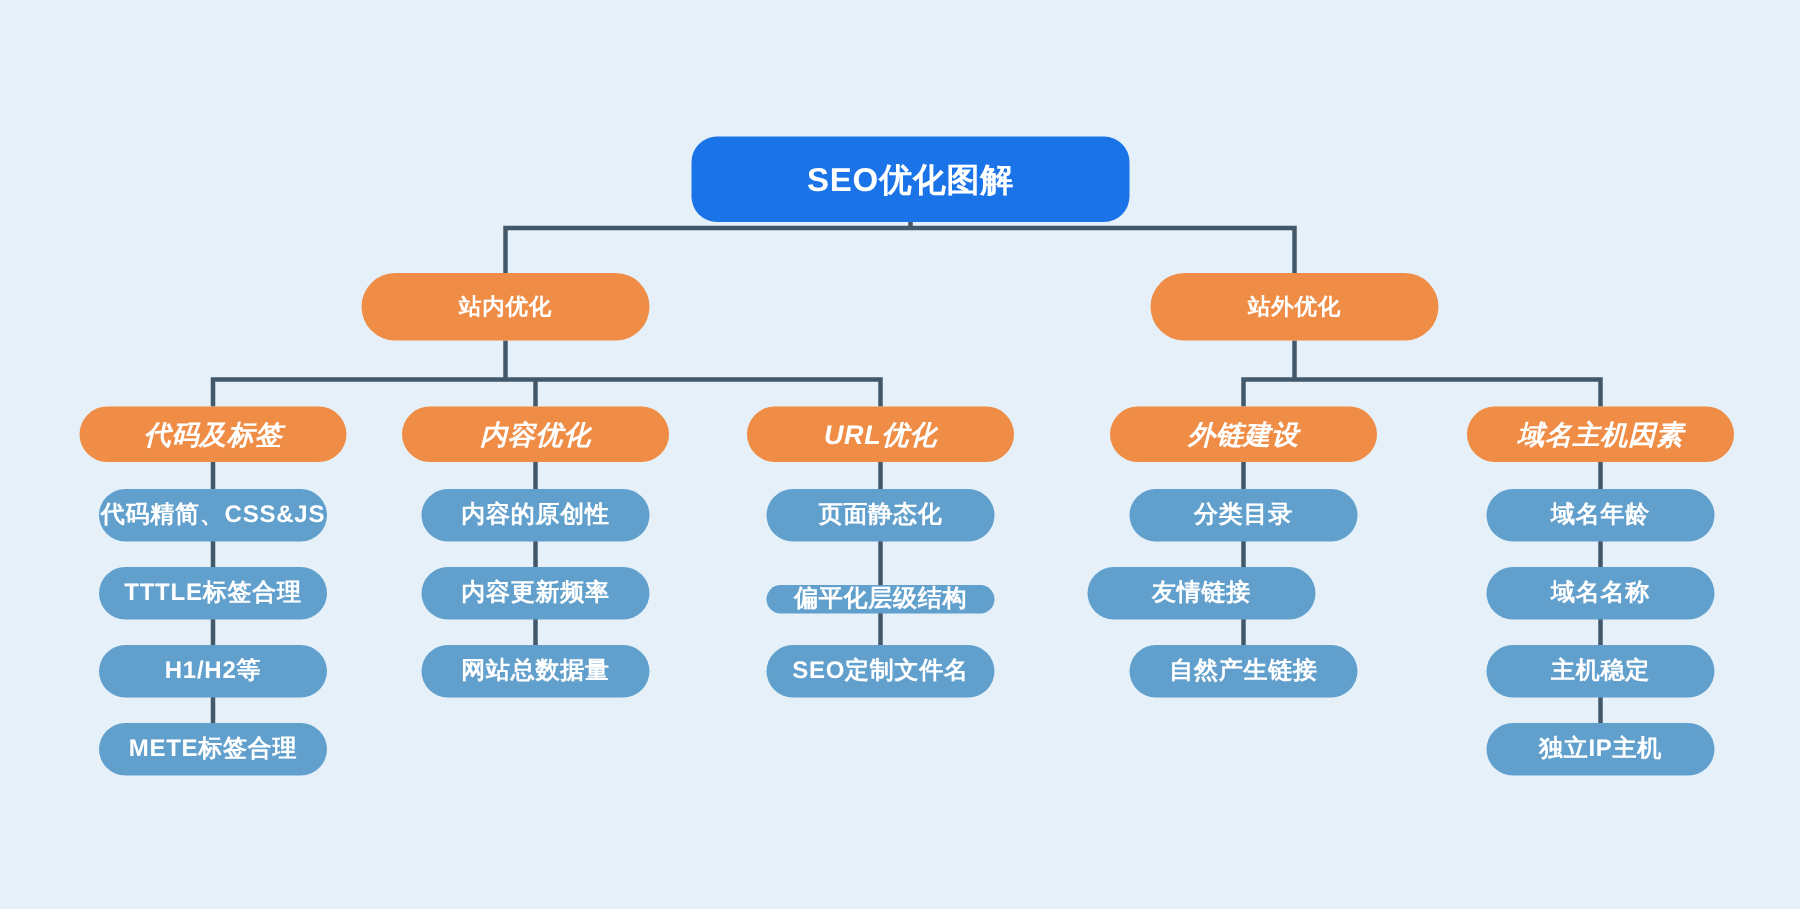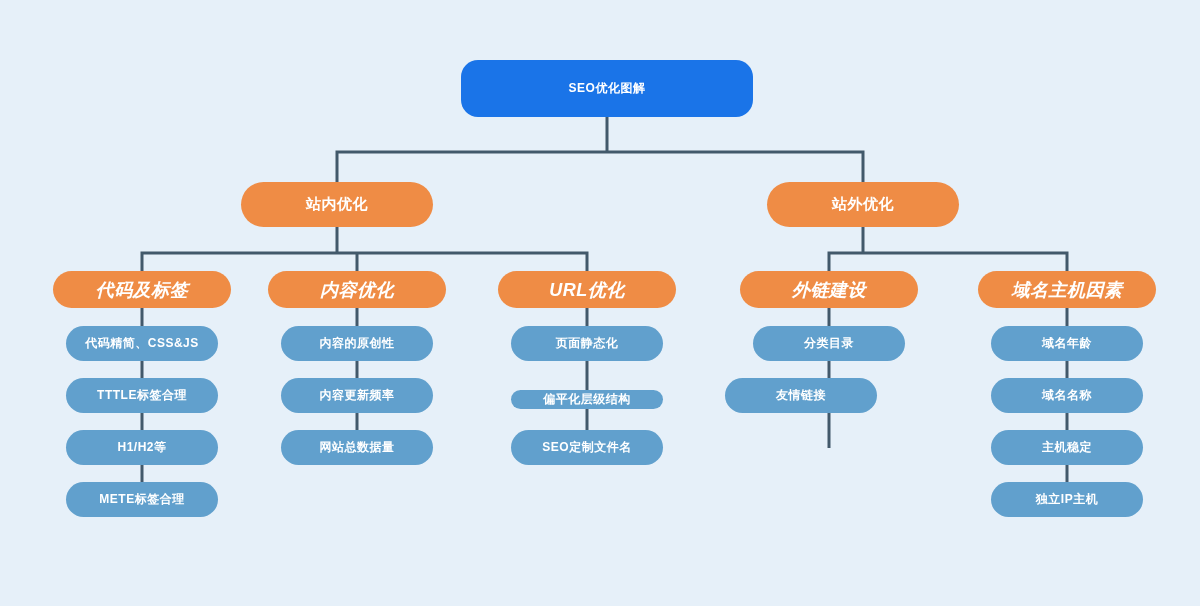--- a/index.html
+++ b/index.html
@@ -29,38 +29,39 @@
     justify-content: center;
     color: #ffffff;
     font-weight: bold;
     letter-spacing: 0.5px;
     text-align: center;
     box-sizing: border-box;
   }
   .root-node {
     background: #1a74e8;
     border-radius: 17px;
-    font-size: 12px;
+    font-size: 22px;
+    margin-top: 31px;
   }
   .branch-node {
     background: #ef8c45;
     border-radius: 999px;
     font-size: 15px;
     text-align: center;
   }
   .group-node {
     background: #ef8c45;
     border-radius: 999px;
     font-size: 18px;
     font-style: italic;
   }
   .leaf-node {
     background: #61a0cd;
     border-radius: 999px;
-    font-size: 12px;
+    font-size: 16px;
   }
 </style>
 </head>
 <body>
 
 <div class="canvas">
 
   <svg class="connectors" width="1200" height="606" viewBox="0 0 1200 606" fill="none" stroke="#42596b" stroke-width="3">
 
     <path d="M607 117 V152 M337 182 V152 H863 V182"></path>
@@ -95,19 +96,20 @@
   <div class="node leaf-node" style="left:281px;top:326px;width:152px;height:35px">内容的原创性</div>
   <div class="node leaf-node" style="left:281px;top:378px;width:152px;height:35px">内容更新频率</div>
   <div class="node leaf-node" style="left:281px;top:430px;width:152px;height:35px">网站总数据量</div>
 
   <div class="node leaf-node" style="left:511px;top:326px;width:152px;height:35px">页面静态化</div>
   <div class="node leaf-node" style="left:511px;top:390px;width:152px;height:19px">偏平化层级结构</div>
   <div class="node leaf-node" style="left:511px;top:430px;width:152px;height:35px">SEO定制文件名</div>
 
   <div class="node leaf-node" style="left:753px;top:326px;width:152px;height:35px">分类目录</div>
   <div class="node leaf-node" style="left:725px;top:378px;width:152px;height:35px">友情链接</div>
+  <div class="node leaf-node" style="left:753px;top:430px;width:152px;height:35px">自然产生链接</div>
 
   <div class="node leaf-node" style="left:991px;top:326px;width:152px;height:35px">域名年龄</div>
   <div class="node leaf-node" style="left:991px;top:378px;width:152px;height:35px">域名名称</div>
   <div class="node leaf-node" style="left:991px;top:430px;width:152px;height:35px">主机稳定</div>
   <div class="node leaf-node" style="left:991px;top:482px;width:152px;height:35px">独立IP主机</div>
 
 </div>
 
 </body></html>

